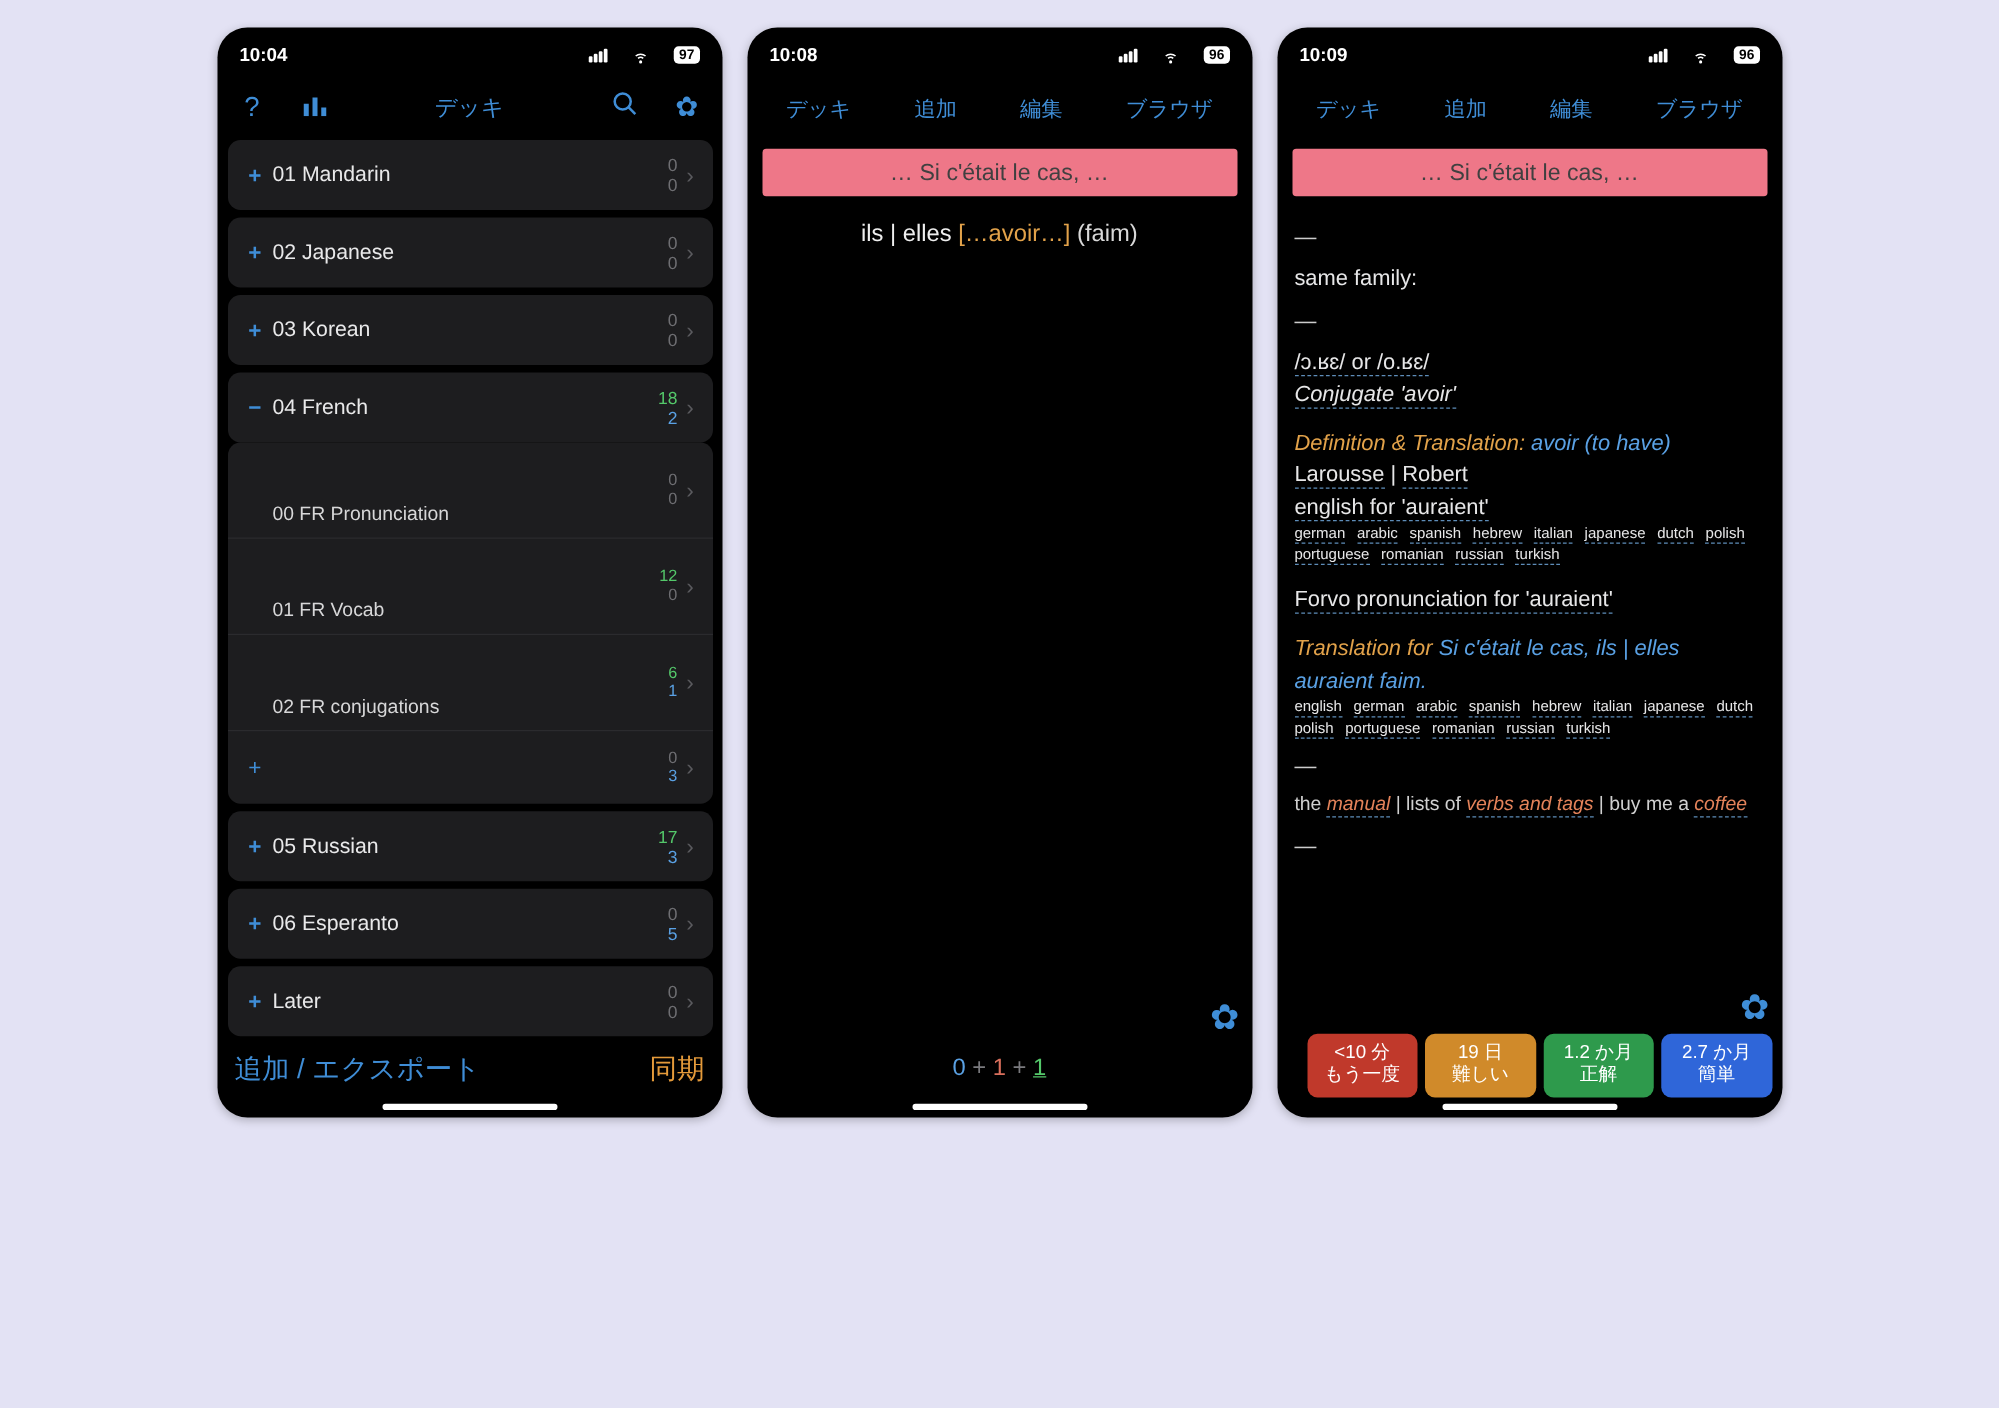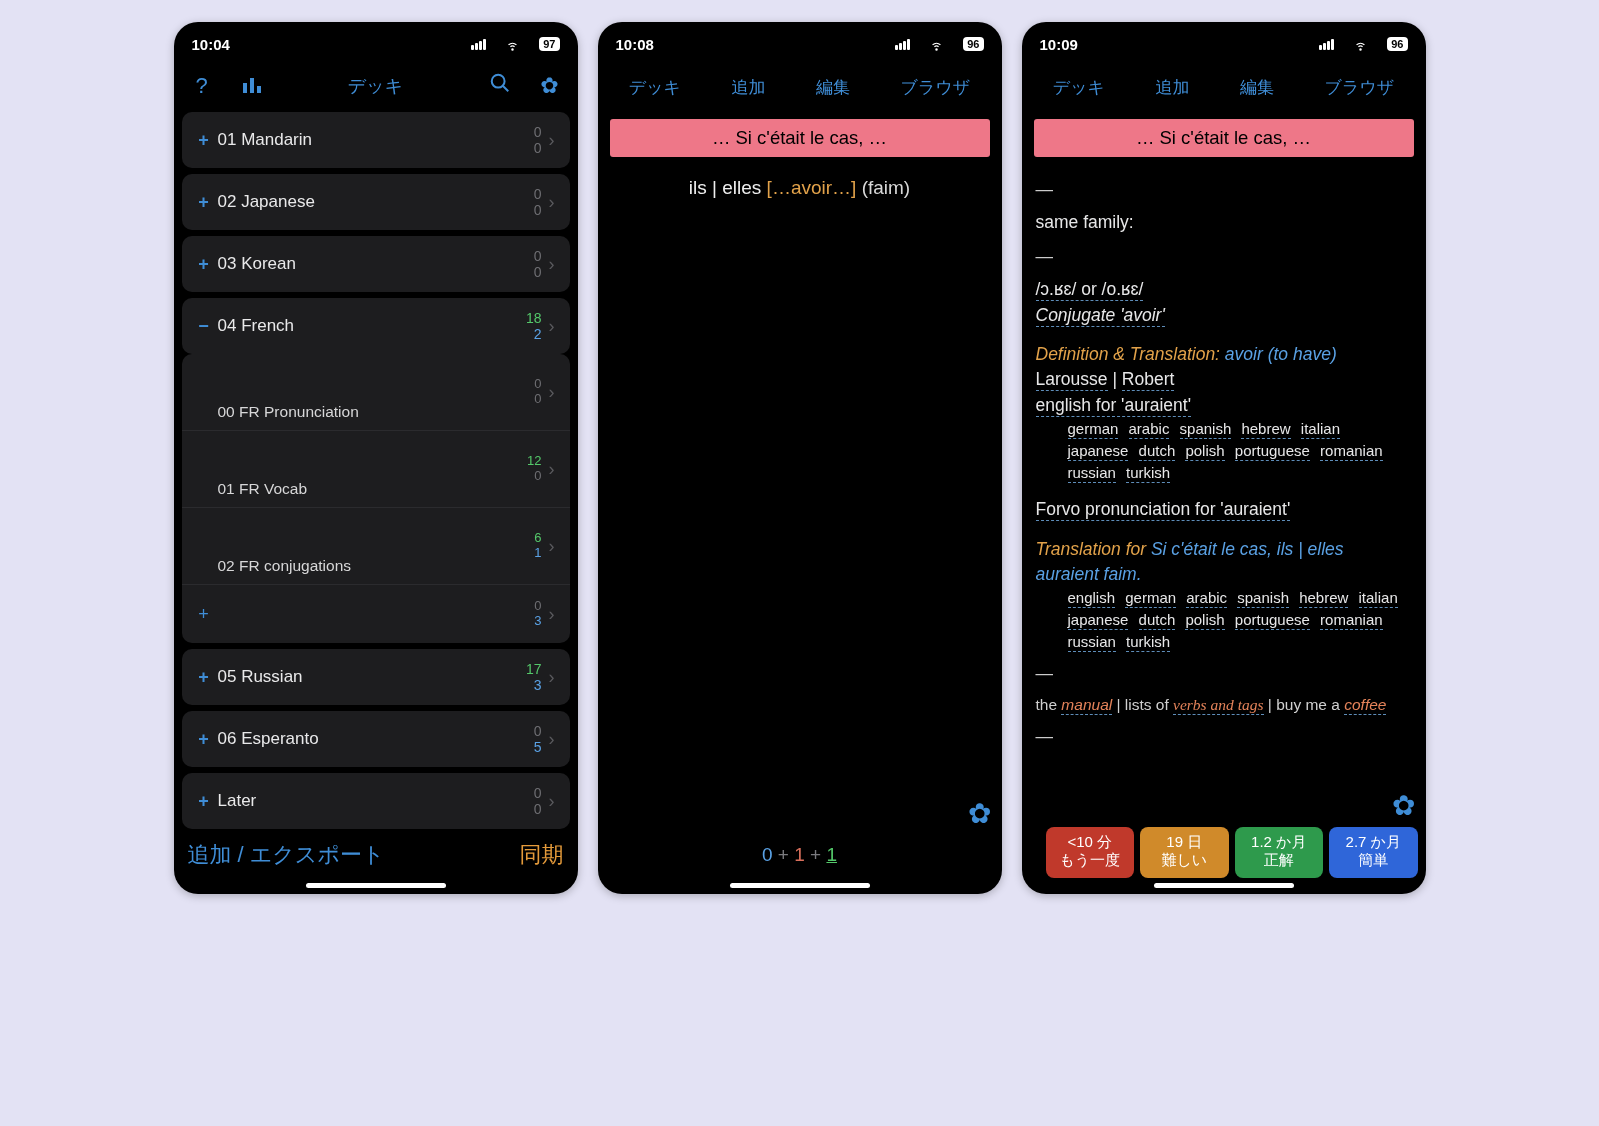--- a/index.html
+++ b/index.html
@@ -87,21 +87,21 @@
     padding:10px 14px 24px 14px; color:#3f8dd6; font-size:22px;
   }
   .bottombar .right { color:#e49a3a; }
   .home-indicator {
     position:absolute; bottom:6px; left:50%; transform:translateX(-50%);
     width:140px; height:5px; background:#fff; border-radius:3px;
   }
   
   .card-area { flex:1; overflow:auto; padding:0; }
   .pinkbar {
-    background:#ee7788; color:#000000; text-align:center;
+    background:#ee7788; color:#404040; text-align:center;
     padding:8px 10px; margin:6px 12px; border-radius:3px;
     font-size:18.5px; font-weight:500;
   }
   .prompt {
     text-align:center; color:#eee; font-size:19px; padding:14px 12px 8px 12px;
   }
   .prompt .cloze-brackets { color:#e2a24a; }
   .prompt .word-highlight { color:#e2a24a; }
   .prompt .faint { color:#d8d8d8; }
   .gear-bottom {
@@ -112,26 +112,26 @@
   .stats-line .blue{color:#5aa1e4}
   .stats-line .red{color:#d96f5c}
   .stats-line .plus{color:#7a7a7e}
   .stats-line .green{color:#54c86a; text-decoration:underline;}
   
   .answer-body { padding:6px 14px 70px 14px; color:#e7e7e8; font-size:17.5px; line-height:1.45; }
   .dash-link { border-bottom:1px dashed #5e8db9; padding-bottom:1px; }
   .italic { font-style:italic; }
   .heading-o { color:#e2a24a; font-style:italic; }
   .sentence-b { color:#5aa1e4; font-style:italic; }
-  .small-links { font-size:15px;margin-left:32px; }
+  .small-links { font-size:12px; }
   .small-links span { margin-right:6px; }
   .mdash { color:#ccc; margin:8px 0; display:block; }
   .answer-body .group { margin-bottom:8px; }
   .coffee { color:#e4835a; font-style:italic; }
-  .verbs-tags { color:#e4835a; font-style:italic;font-family:Liberation Serif, serif; }
+  .verbs-tags { color:#e4835a; font-style:italic; }
   .manual { color:#e4835a; font-style:italic; }
   .footer-line { font-size:15.5px; color:#d0d0d0; }
   
   .ease-row {
     position:absolute; left:24px; right:8px; bottom:16px;
     display:flex; gap:6px;
   }
   .ease-btn {
     flex:1; border-radius:8px; color:#fff; text-align:center;
     padding:6px 4px 8px 4px; font-size:16px; line-height:1.25;

